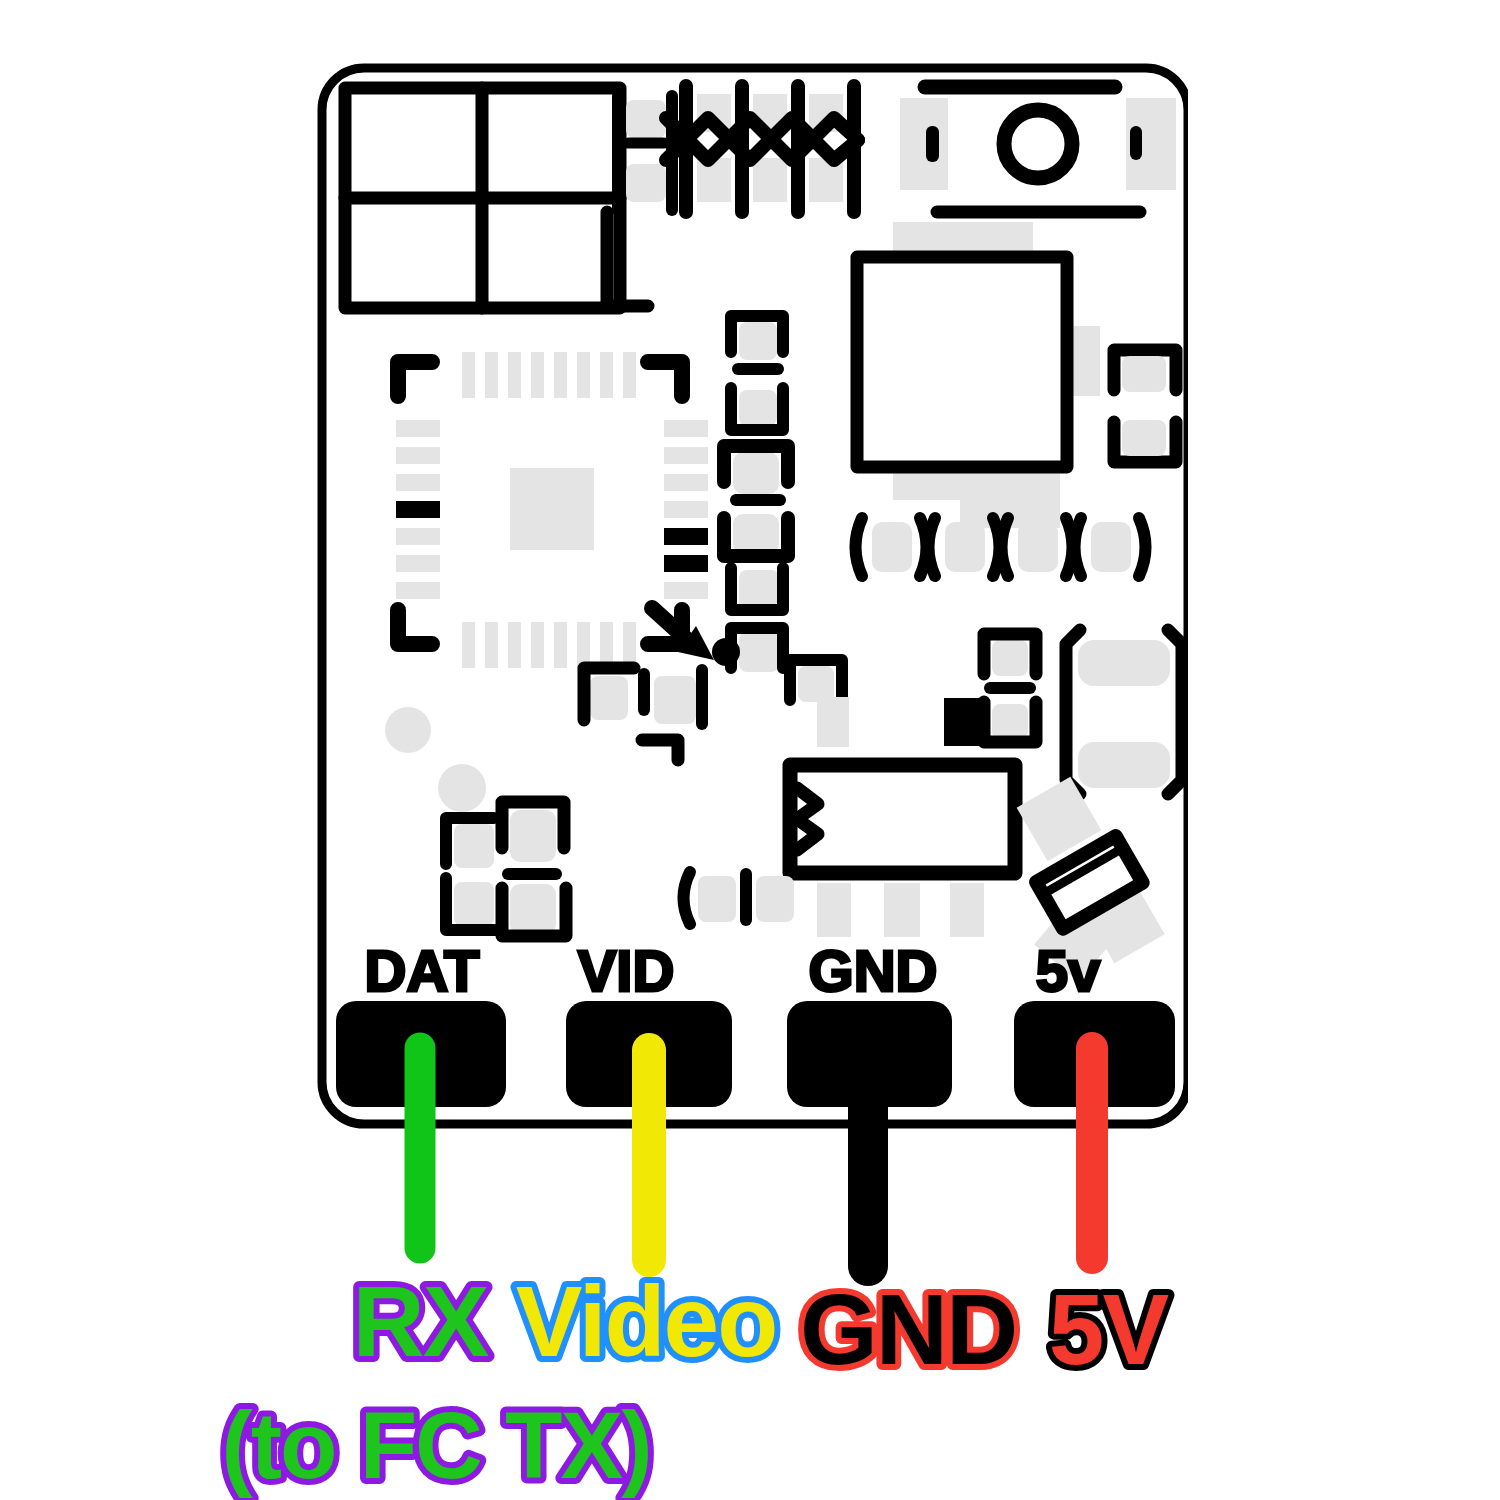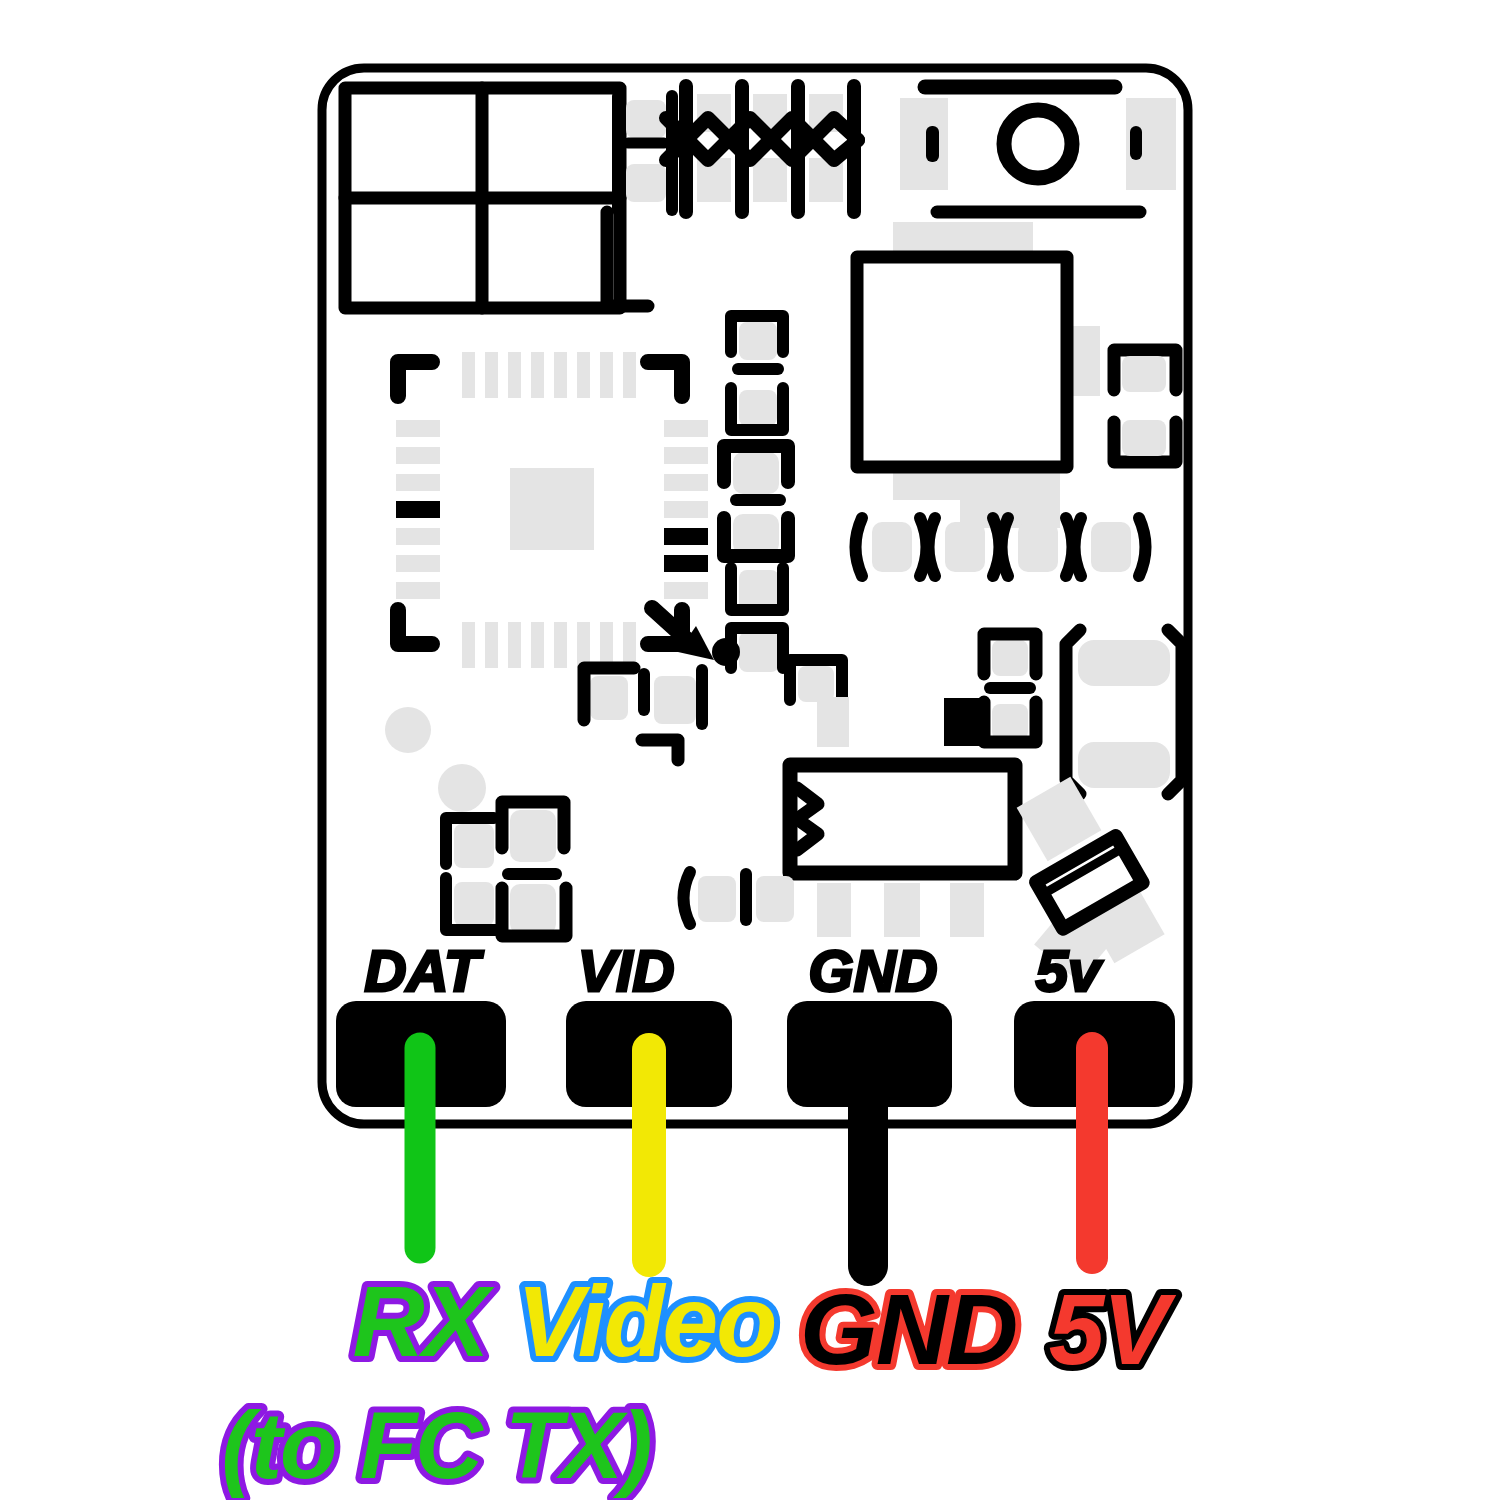--- a/index.html
+++ b/index.html
@@ -1,17 +1,17 @@
 <!DOCTYPE html>
 <html><head>
 <meta charset="utf-8">
 <style>
   html,body{margin:0;padding:0;background:#fff;}
-  .stage{position:relative;width:1500px;height:1500px;background:#fff;overflow:hidden;
-         font-family:"Liberation Sans",sans-serif;font-style:italic;}
+  .stage{position:relative;width:1188px;height:1500px;background:#fff;overflow:hidden;
+         font-family:"Liberation Sans",sans-serif;}
   svg{display:block;}
   .blk{fill:none;stroke:#000;stroke-linecap:round;stroke-linejoin:round;}
   .pad{fill:#e4e4e4;stroke:none;}
   .blkfill{fill:#000;stroke:none;}
   .white{fill:#fff;stroke:#000;stroke-linejoin:round;}
   .wire{fill:none;stroke-linecap:round;}
   .pinlbl{font-family:"Liberation Sans",sans-serif;font-weight:bold;font-size:58px;
           fill:#000;stroke:#000;stroke-width:3;paint-order:stroke;letter-spacing:0px;}
   .cap{font-family:"Liberation Sans",sans-serif;font-weight:bold;font-size:100px;
        letter-spacing:-2px;stroke-width:12;paint-order:stroke;stroke-linejoin:round;}

